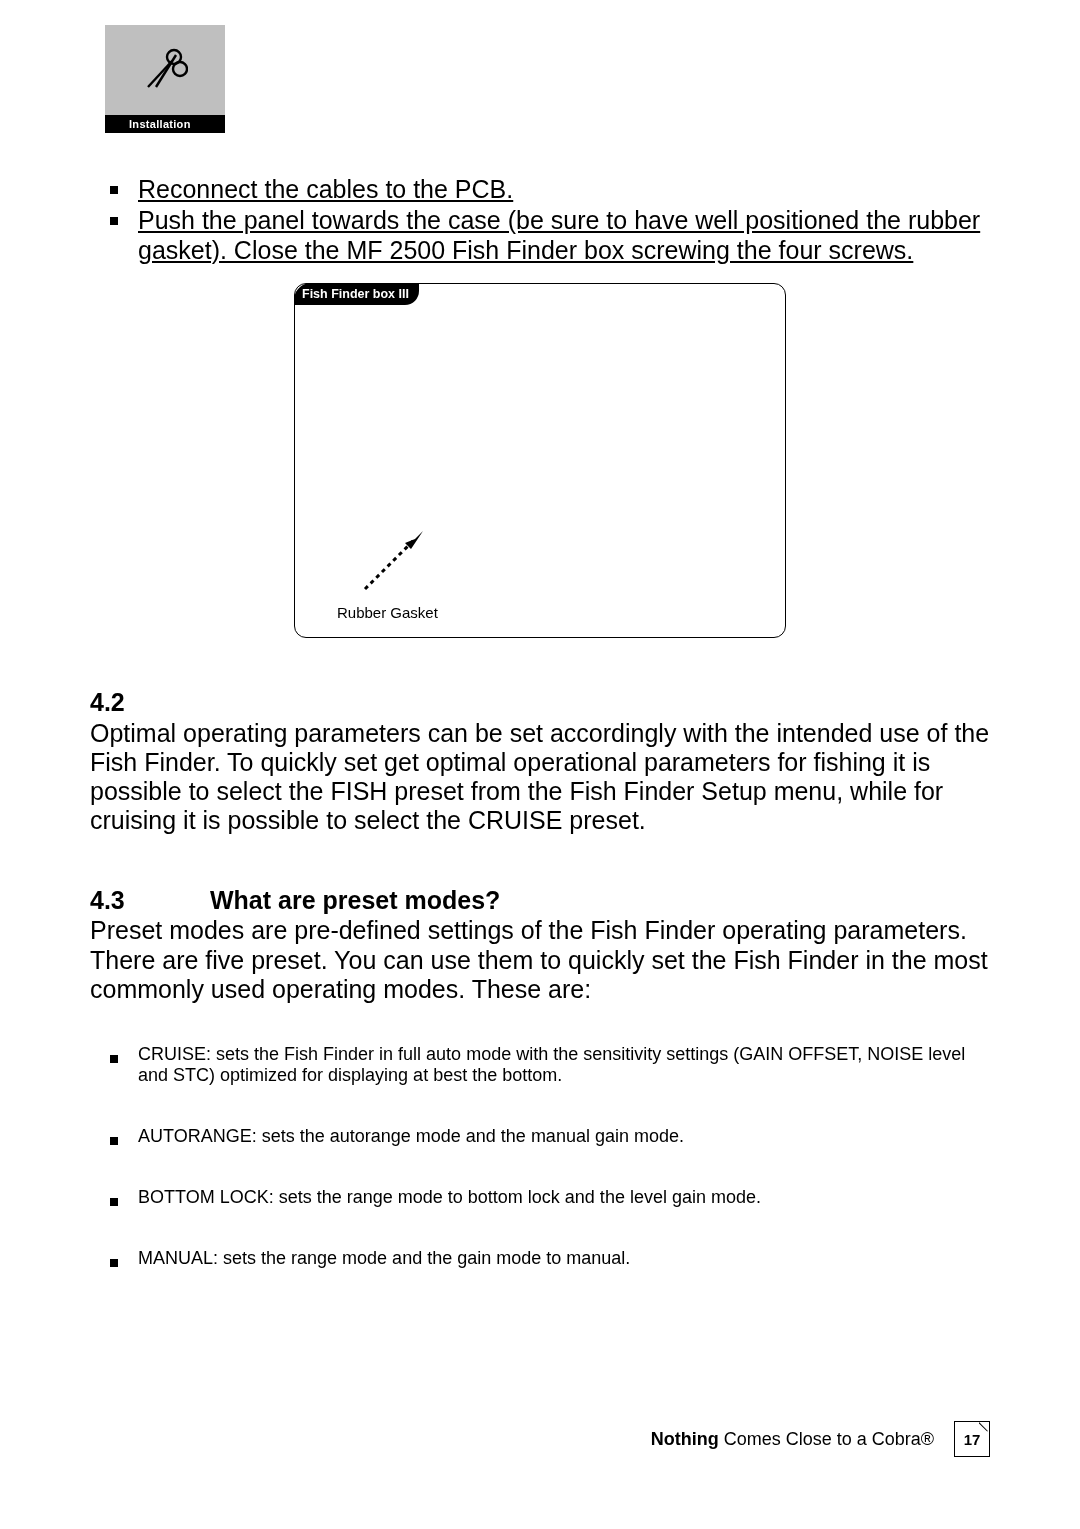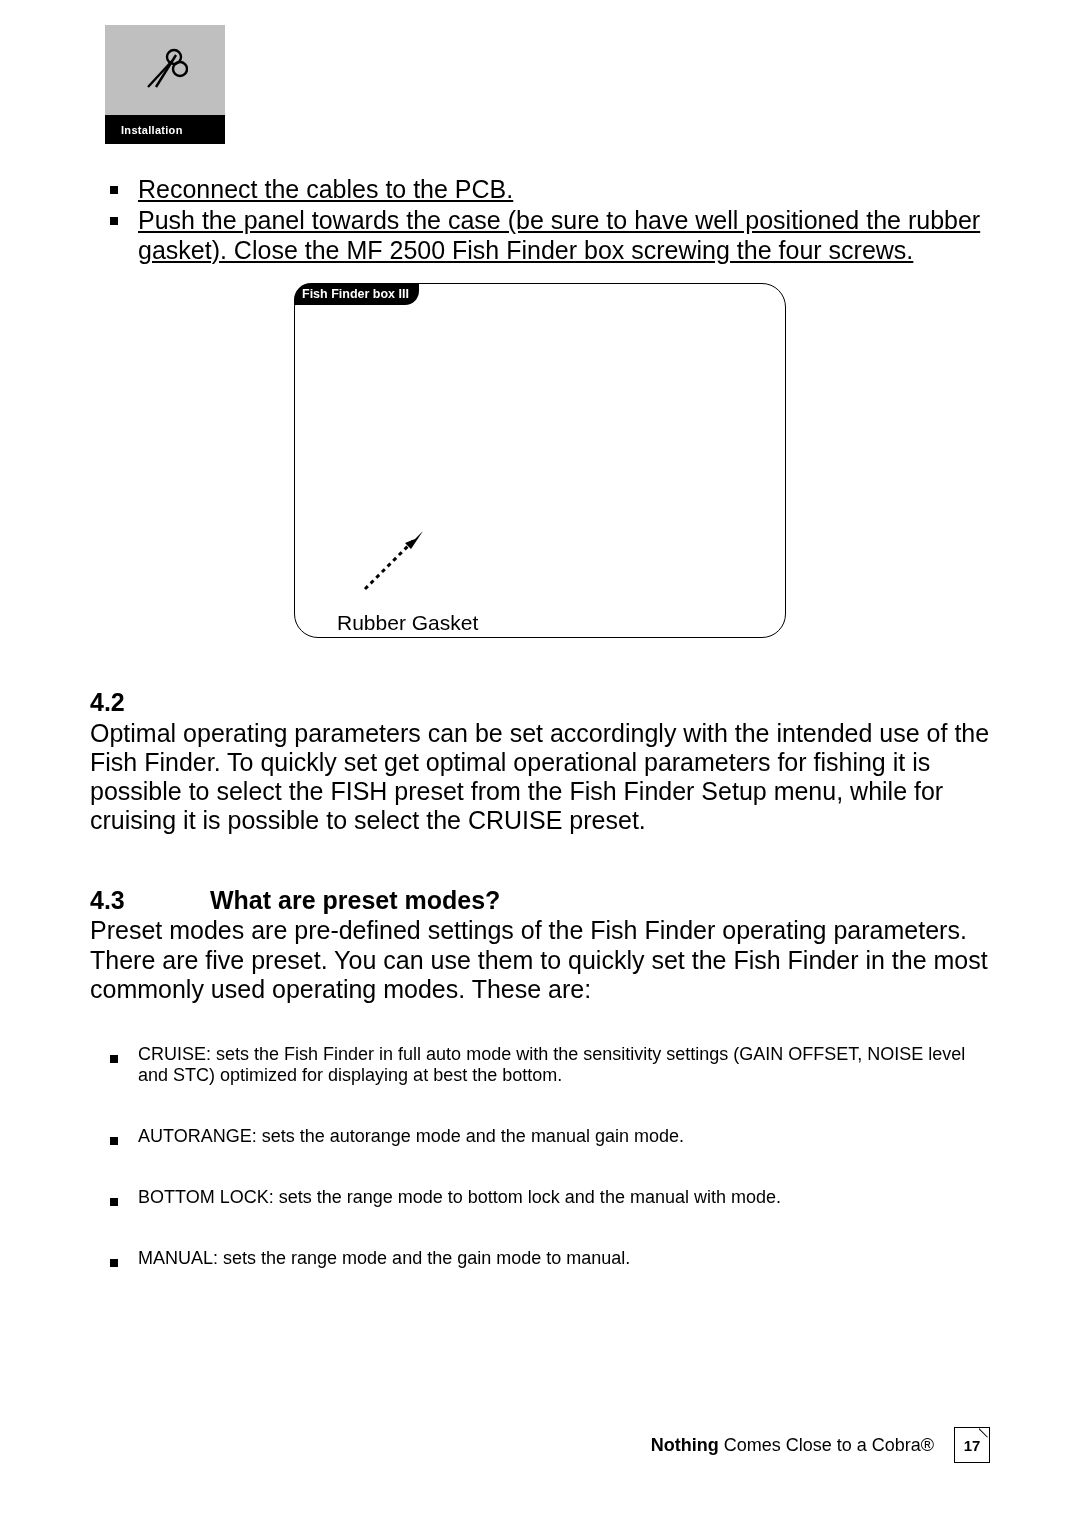--- a/index.html
+++ b/index.html
@@ -15,24 +15,24 @@
   .top-icon-box {
     position: absolute;
     top: 25px; left: 105px;
     width: 120px; height: 90px;
     background: #bfbfbf;
     display: flex; align-items: center; justify-content: center;
   }
   .top-icon-label {
     position: absolute;
     top: 115px; left: 105px;
-    width: 120px; height: 29px;
+    width: 120px; height: 18px;
     background: #000; color: #fff;
     font-size: 11px; font-weight: bold;
-    display: flex; align-items: center; padding-left: 16px;
+    display: flex; align-items: center; padding-left: 24px;
     letter-spacing: 0.3px;
   }
   .scissors-svg { width: 46px; height: 46px; }
   .content { padding-top: 150px; }
   ul.steps { list-style: none; padding-left: 20px; text-decoration: underline; }
   ul.steps li {
     position: relative;
     font-size: 25px;
     line-height: 1.17;
     padding-left: 28px;
@@ -45,43 +45,42 @@
     width: 8px; height: 8px;
     background: #000;
   }
   .figure-wrap {
     width: 492px;
     margin: 18px auto 0 auto;
   }
   .figure-box {
     width: 100%; height: 355px;
     border: 1.5px solid #000;
-    border-radius: 24px;
+    border-radius: 12px;
     position: relative;
     background: #fff;
   }
   .figure-tab {
     position: absolute;
     top: -1px; left: -1px;
     background: #000; color: #fff;
     font-size: 12.5px; font-weight: bold;
     padding: 4px 10px 4px 8px;
     border-top-left-radius: 17px;
     border-bottom-right-radius: 14px;
   }
   .arrow-svg {
     position: absolute;
     left: 60px; top: 235px;
     width: 80px; height: 80px;
   }
   .rubber-label {
     position: absolute;
     left: 42px; top: 320px;
-    font-size: 21px;
-    margin-top: 7px;
+    font-size: 15px;
   }
   .section { margin-top: 50px; }
   .section-head {
     display: flex;
     font-size: 25px;
     font-weight: bold;
     line-height: 1.15;
     gap: 48px;
   }
   .section-num { width: 72px; flex: 0 0 72px; }
@@ -100,21 +99,21 @@
   }
   ul.modes li::before {
     content: "";
     position: absolute;
     left: 0; top: 11px;
     width: 8px; height: 8px;
     background: #000;
   }
   .footer {
     position: absolute;
-    bottom: 66px; right: 90px;
+    bottom: 72px; right: 90px;
     display: flex; align-items: center;
     font-size: 18px;
   }
   .footer-text { margin-right: 20px; }
   .footer-text b { font-weight: bold; }
   .page-num-box {
     position: relative;
     width: 36px; height: 36px;
     border: 1.2px solid #000;
     display: flex; align-items: center; justify-content: center;
@@ -175,21 +174,21 @@
 
   <div class="section">
     <div class="section-head">
       <span class="section-num">4.3</span>
       <span>What are preset modes?</span>
     </div>
     <div class="section-body">Preset modes are pre-defined settings of the Fish Finder operating parameters. There are five preset. You can use them to quickly set the Fish Finder in the most commonly used operating modes. These are:</div>
     <ul class="modes">
       <li>CRUISE: sets the Fish Finder in full auto mode with the sensitivity settings (GAIN OFFSET, NOISE level and STC) optimized for displaying at best the bottom.</li>
       <li>AUTORANGE: sets the autorange mode and the manual gain mode.</li>
-      <li>BOTTOM LOCK: sets the range mode to bottom lock and the manual with mode.</li>
+      <li>BOTTOM LOCK: sets the range mode to bottom lock and the level gain mode.</li>
       <li>MANUAL: sets the range mode and the gain mode to manual.</li>
     </ul>
   </div>
 </div>
 
 <div class="footer">
   <span class="footer-text">
     <b>Nothing</b><span> Comes Close to a Cobra</span><span>®</span>
   </span>
   <div class="page-num-box">

